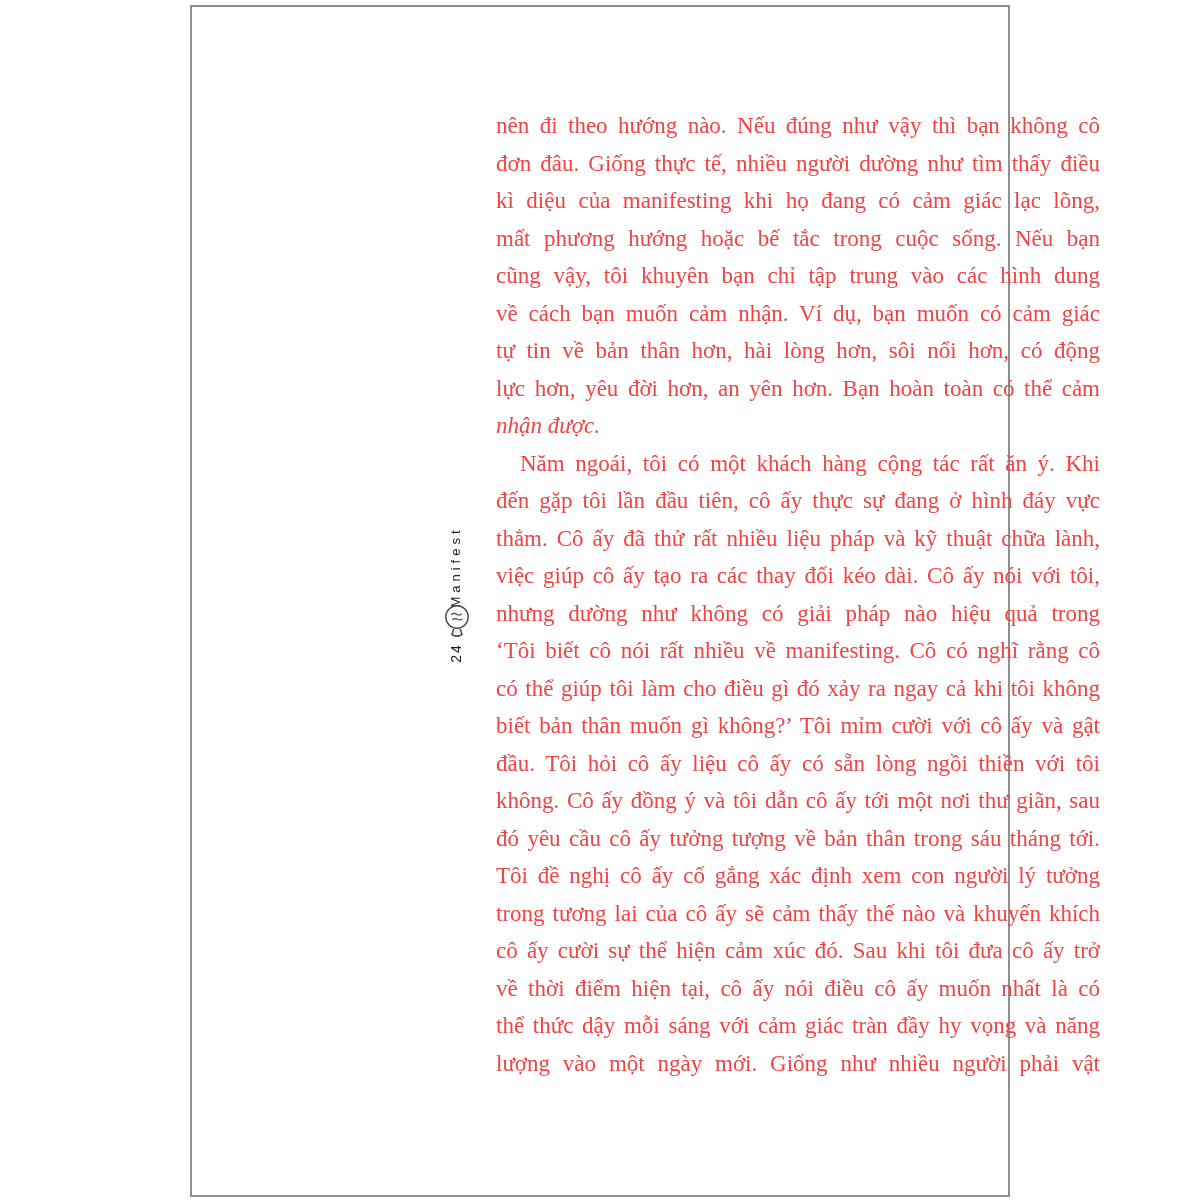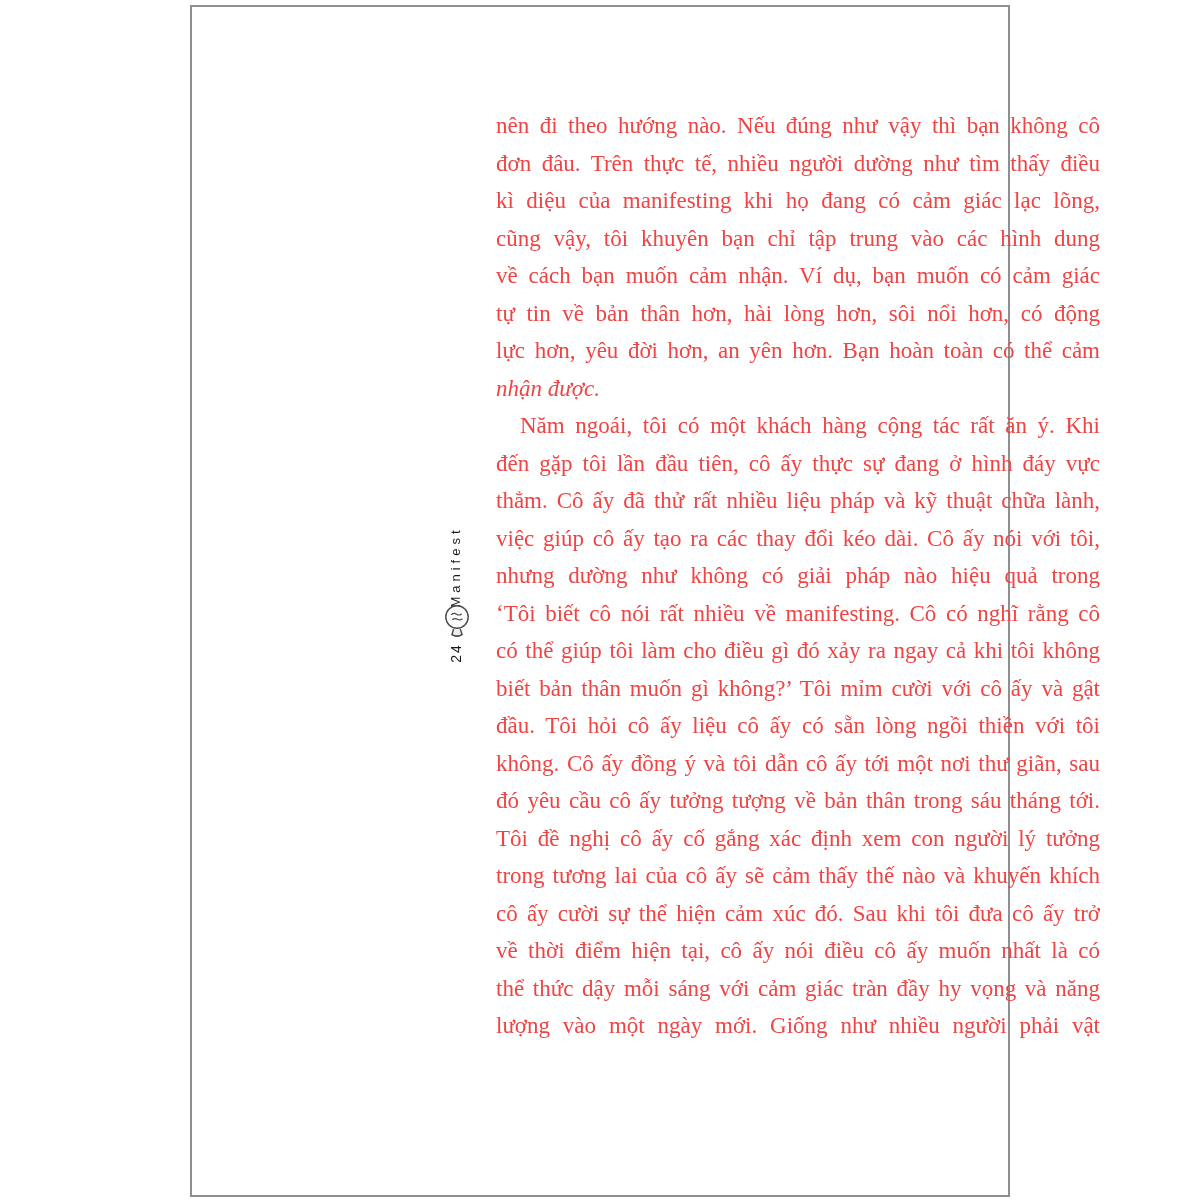--- a/index.html
+++ b/index.html
@@ -55,22 +55,23 @@
       <path d="M9.5 15.5 Q12 13.8 14.5 15.3 Q17 16.8 19 15" stroke-width="1.1"></path>
       <path d="M10.5 25.5 L9 30.5 Q14 34 19 30.5 L17.5 25.5" fill="#ececec"></path>
       <path d="M9 30.7 Q14 33.5 19 30.7" stroke-width="1.1"></path>
     </svg>
 
     <span class="vtext page-num">24</span>
 
     <div class="body-text" id="bodyText">
         <div class="para">
           <div class="text-line">nên đi theo hướng nào. Nếu đúng như vậy thì bạn không cô</div>
-          <div class="text-line">đơn đâu. Trên thực tế, nhiều người dường như tìm thấy điều</div>
+          <div class="text-line">đơn đâu. Giống thực tế, nhiều người dường như tìm thấy điều</div>
           <div class="text-line">kì diệu của manifesting khi họ đang có cảm giác lạc lõng,</div>
+          <div class="text-line">mất phương hướng hoặc bế tắc trong cuộc sống. Nếu bạn</div>
           <div class="text-line">cũng vậy, tôi khuyên bạn chỉ tập trung vào các hình dung</div>
           <div class="text-line">về cách bạn muốn cảm nhận. Ví dụ, bạn muốn có cảm giác</div>
           <div class="text-line">tự tin về bản thân hơn, hài lòng hơn, sôi nổi hơn, có động</div>
           <div class="text-line">lực hơn, yêu đời hơn, an yên hơn. Bạn hoàn toàn có thể cảm</div>
           <div class="text-line no-stretch">nhận được.</div>
         </div>
         <div class="para">
           <div class="text-line indent">Năm ngoái, tôi có một khách hàng cộng tác rất ăn ý. Khi</div>
           <div class="text-line">đến gặp tôi lần đầu tiên, cô ấy thực sự đang ở hình đáy vực</div>
           <div class="text-line">thẳm. Cô ấy đã thử rất nhiều liệu pháp và kỹ thuật chữa lành,</div>

